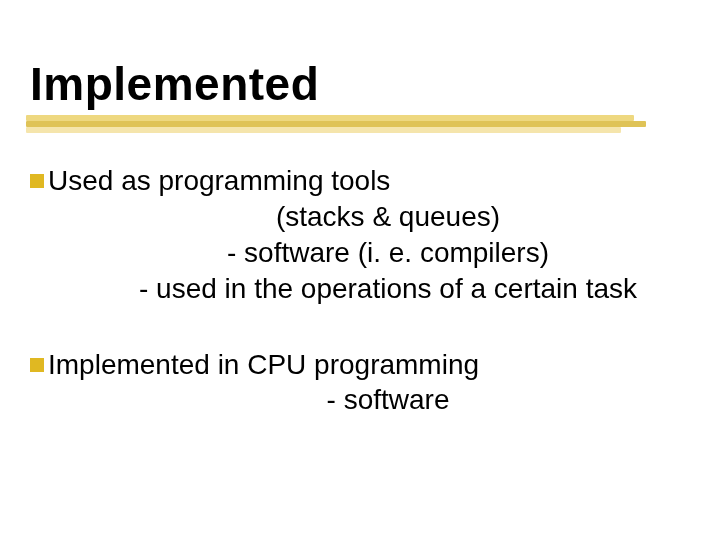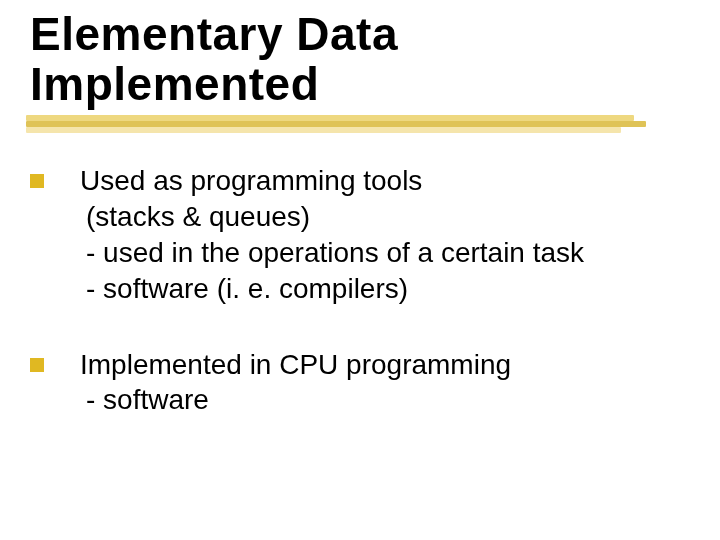--- a/index.html
+++ b/index.html
@@ -59,52 +59,52 @@
     display: inline-block;
     width: 14px;
     height: 14px;
     background: #e0b822;
     margin-top: 11px;
     margin-right: 4px;
     flex: 0 0 auto;
   }
   .bullet-text {
     flex: 1 1 auto;
-    margin-left: 32px;
   }
   .cont {
     margin-left: 56px;
+    text-align: center;
   }
 </style>
 </head>
 <body>
 
 <div class="slide">
 
   <h1 class="title">
-    <span>Elementary Data</span><br>
+    <br>
     <span>Implemented</span>
   </h1>
 
   <div class="underline">
     <div class="stroke s1"></div>
     <div class="stroke s2"></div>
     <div class="stroke s3"></div>
   </div>
 
   <div class="body">
 
     <div class="bullet-block">
       <div class="bullet-first">
         <span class="bullet-icon"></span>
         <span class="bullet-text">Used as programming tools</span>
       </div>
       <div class="cont">(stacks &amp; queues)</div>
+      <div class="cont">- software (i. e. compilers)</div>
       <div class="cont">- used in the operations of a certain task</div>
-      <div class="cont">- software (i. e. compilers)</div>
     </div>
 
     <div class="bullet-block">
       <div class="bullet-first">
         <span class="bullet-icon"></span>
         <span class="bullet-text">Implemented in CPU programming</span>
       </div>
       <div class="cont">- software</div>
     </div>
 

